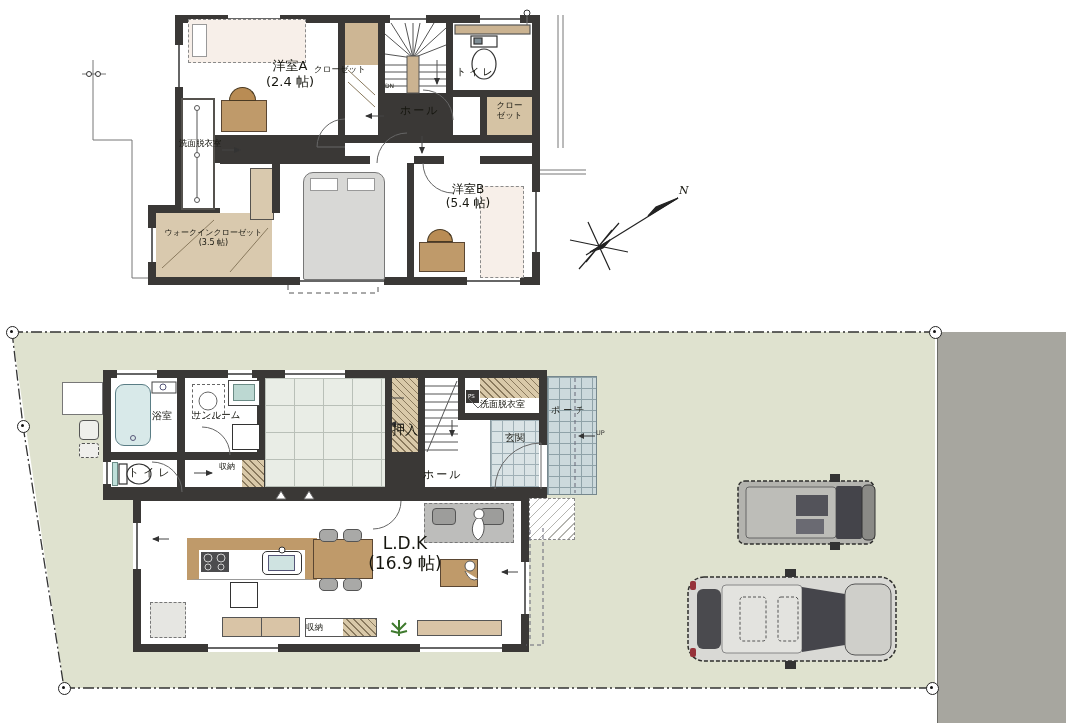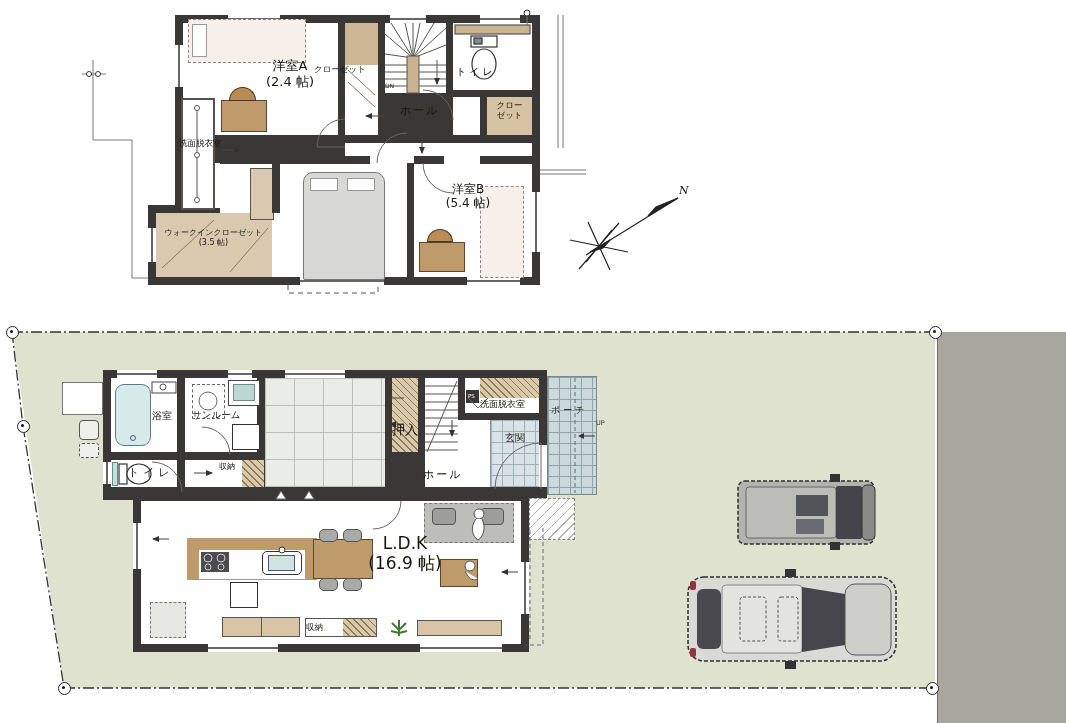--- a/index.html
+++ b/index.html
@@ -140,21 +140,21 @@
   #lbDn{left:385px;top:82px;font-size:6px;}
   #lbBath{left:152px;top:410px;font-size:10px;}
   #lbWash{left:192px;top:409px;font-size:9.5px;}
   #lbWc1{left:128px;top:466px;font-size:11px;letter-spacing:4px;}
   #lbStoN{left:219px;top:462px;font-size:8px;}
   #lbWashitsu{left:275px;top:417px;width:100px;font-size:14px;}
   #lbOshi{left:392px;top:422px;font-size:13px;width:26px;}
   #lbDoma{left:480px;top:399px;font-size:9px;}
   #lbGenkan{left:505px;top:432px;font-size:10px;}
   #lbPorch{left:551px;top:405px;font-size:9px;letter-spacing:3px;}
-  #lbUp{left:596px;top:420px;font-size:6.5px;color:#333;}
+  #lbUp{left:596px;top:430px;font-size:6.5px;color:#333;}
   #lbHall1{left:423px;top:468px;font-size:11px;letter-spacing:2px;}
   #lbLdk{left:350px;top:533px;width:110px;font-size:17px;}
   #lbStoL{left:306px;top:622px;font-size:8.5px;}
   #lbPs{left:468px;top:393px;font-size:5.5px;color:#fff;z-index:36;}
   #lbN{left:679px;top:184px;font-size:11px;font-style:italic;font-family:"DejaVu Serif",serif;}
 </style>
 </head>
 <body>
 
 <div id="canvas">

